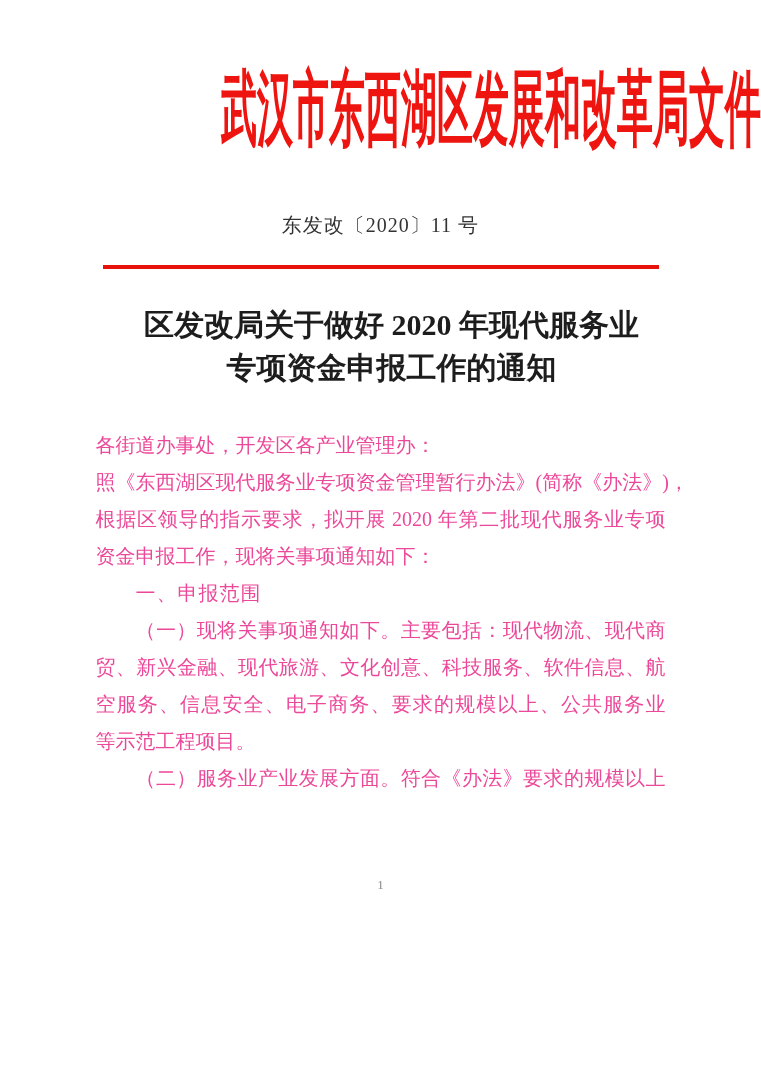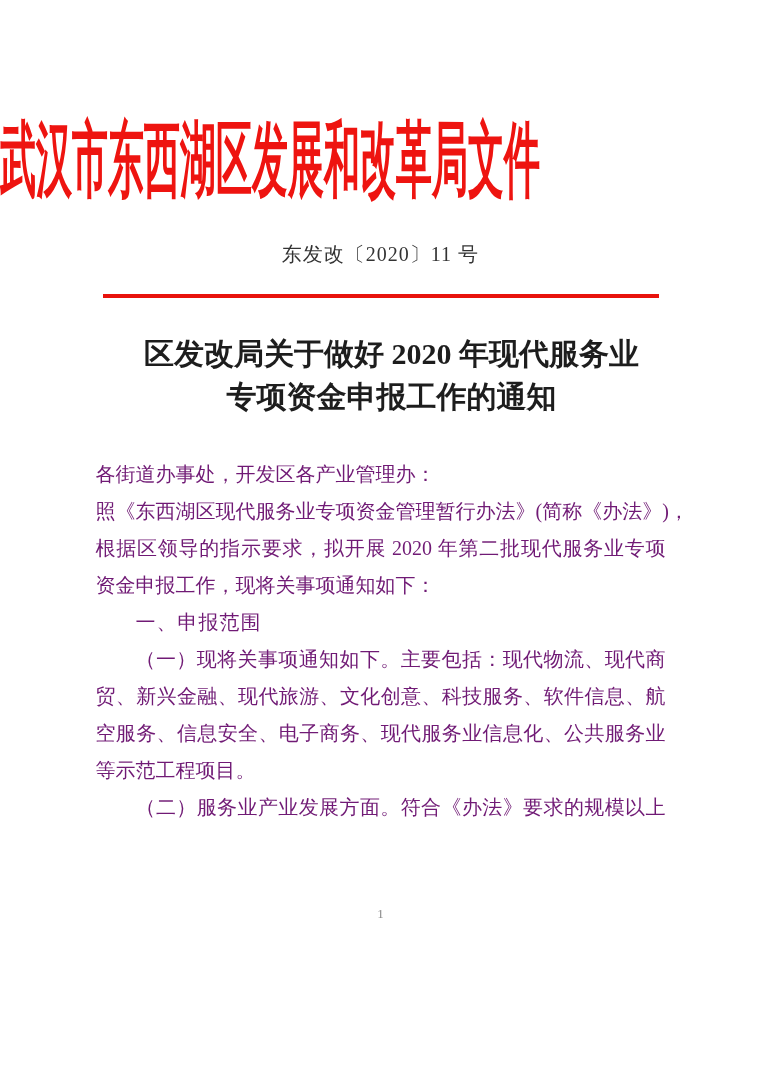--- a/index.html
+++ b/index.html
@@ -12,40 +12,40 @@
     width: 761px;
     height: 1066px;
     margin: 0 auto;
     background: #ffffff;
     overflow: hidden;
     font-family: "Liberation Serif", "DejaVu Serif", serif;
     color: #2a2a2a;
   }
   
   .agency-header-wrap {
-    margin-top: 118px;
+    margin-top: 67px;
     height: 86px;
     display: flex;
-    justify-content: flex-start;
+    justify-content: flex-end;
     align-items: center;
   }
   .agency-header {
     display: inline-block;
     font-size: 36px;
     font-weight: 700;
     letter-spacing: 0px;
     color: #ee1410;
     white-space: nowrap;
     transform: scaleY(2.3);
     transform-origin: center;
     font-family: "Liberation Serif", "DejaVu Serif", serif;
   }
   
   .doc-number {
-    margin-top: 40px;
+    margin-top: 62px;
     text-align: center;
     font-size: 20px;
     line-height: 20px;
     color: #333333;
     letter-spacing: 1px;
   }
   
   .red-rule {
     width: 556px;
     height: 4px;
@@ -62,21 +62,21 @@
   }
   .doc-title .t-line {
     line-height: 43px;
     padding-left: 22px;
   }
   
   .doc-body {
     width: 570px;
     margin: 38px auto 4px auto;
     font-size: 20px;
-    color: #701a75;
+    color: #ec4899;
   }
   .b-line {
     line-height: 37px;
     height: 37px;
     text-align: justify;
     text-align-last: justify;
     text-justify: inter-character;
     white-space: nowrap;
   }
   .b-line.last {
@@ -118,20 +118,20 @@
   </div>
 
   <div class="doc-body">
     <div class="b-line last">各街道办事处，开发区各产业管理办：</div>
     <div class="b-line">照《东西湖区现代服务业专项资金管理暂行办法》(简称《办法》)，</div>
     <div class="b-line">根据区领导的指示要求，拟开展 2020 年第二批现代服务业专项</div>
     <div class="b-line last">资金申报工作，现将关事项通知如下：</div>
     <div class="b-line indent last bold">一、申报范围</div>
     <div class="b-line indent">（一）现将关事项通知如下。主要包括：现代物流、现代商</div>
     <div class="b-line">贸、新兴金融、现代旅游、文化创意、科技服务、软件信息、航</div>
-    <div class="b-line">空服务、信息安全、电子商务、现代服务业信息化、公共服务业</div>
+    <div class="b-line">空服务、信息安全、电子商务、要求的规模以上、公共服务业</div>
     <div class="b-line last">等示范工程项目。</div>
     <div class="b-line indent">（二）服务业产业发展方面。符合《办法》要求的规模以上</div>
   </div>
 
   <div class="page-footer">1</div>
 
 </div>
 
 </body></html>

